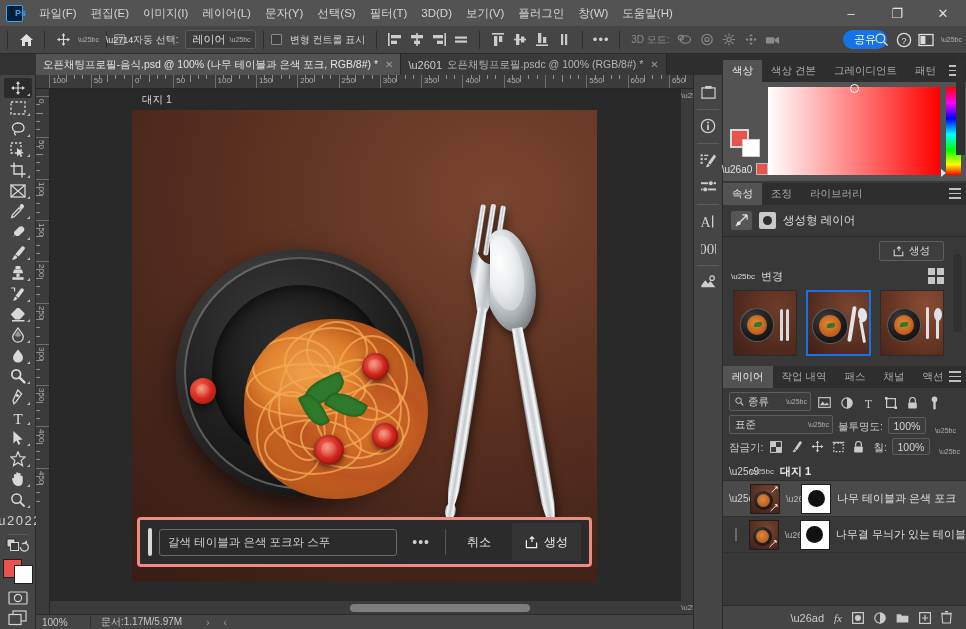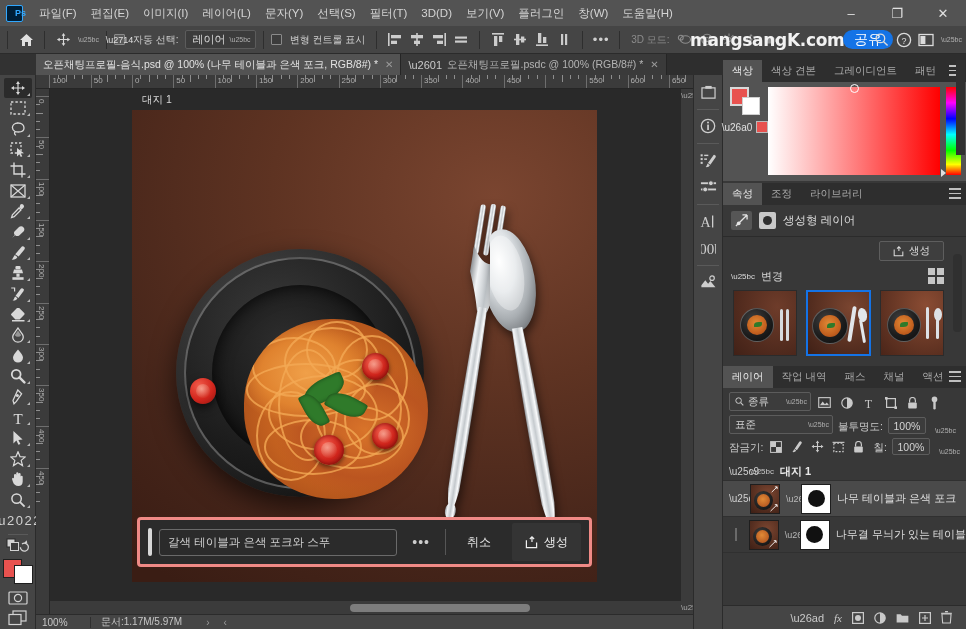--- a/index.html
+++ b/index.html
@@ -63,21 +63,21 @@
     display: flex; align-items: center; justify-content: space-between;
     padding: 0 4px 0 7px; margin-left: 2px;
   }
   .caret { font-size: 7px; color: #b0b0b0; margin-left: 4px; }
   .watermark {
     position: absolute; left: 690px; color: #f2f2f2; font-size: 17px;
     font-weight: bold; letter-spacing: -0.3px; font-family: "DejaVu Sans", sans-serif;
   }
   .share-btn {
     position: absolute; left: 843px; height: 19px; padding: 0 11px;
-    background: #1473e6; border-radius: 10px; color: #fff; font-size: 14px;
+    background: #1473e6; border-radius: 10px; color: #fff; font-size: 11px;
     display: flex; align-items: center;
   }
   .ob-right { position: absolute; right: 4px; display: flex; align-items: center; }
 
   
   .tabbar {
     position: absolute; top: 54px; left: 36px; width: 930px; height: 21px;
     background: #2e2e2e; display: flex; align-items: stretch;
   }
   .doctab {
@@ -264,21 +264,21 @@
     color: #a9a9a9; background: #2e2e2e; white-space: nowrap;
   }
   .ptab.active { background: #535353; color: #e8e8e8; }
   .pmenu {
     position: absolute; right: 5px; top: 5px; width: 12px; height: 11px;
     display: flex; flex-direction: column; justify-content: space-between;
   }
   .pmenu i { display: block; height: 1.6px; background: #c0c0c0; }
 
   
-  .colorpanel { background: #535353; padding: 5px 5px 6px; display: flex; gap: 6px; }
+  .colorpanel { background: #535353; padding: 5px 5px 6px; display: flex; gap: 6px; align-items: flex-end; }
   .sw-col { width: 34px; display: flex; flex-direction: column; align-items: center; }
   .sw-stack { position: relative; width: 30px; height: 28px; }
   .sw-a {
     position: absolute; top: 0; left: 0; width: 19px; height: 19px;
     background: #e8524f; border: 2px solid #d9d9d9;
   }
   .sw-b {
     position: absolute; bottom: 0; right: 0; width: 18px; height: 18px;
     background: #fff; border: 1px solid #cfcfcf;
   }
@@ -560,21 +560,20 @@
           <path d="M7 1 L9 3.6 H5 Z M7 13 L5 10.4 H9 Z M1 7 L3.6 5 V9 Z M13 7 L10.4 9 V5 Z" fill="#8c8c8c"></path>
           <circle cx="7" cy="7" r="1.6" fill="#8c8c8c"></circle>
         </svg>
     </div>
     <div class="ob-icon" style="color:#8c8c8c;">
       <svg width="15" height="12" viewBox="0 0 16 12">
           <rect x="1" y="3" width="9" height="6.6" rx="1" fill="#8c8c8c"></rect>
           <path d="M10.6 5 L15 2.6 V10 L10.6 7.6 Z" fill="#8c8c8c"></path>
         </svg>
     </div>
-    <div class="watermark">mangsangK.com</div>
     <div class="share-btn">공유</div>
     <div class="ob-right">
       <div class="ob-icon">
         <svg width="15" height="15" viewBox="0 0 16 16">
             <circle cx="6.8" cy="6.8" r="4.6" fill="none" stroke="#dcdcdc" stroke-width="1.4"></circle>
             <path d="M10.3 10.3 L14.5 14.5" stroke="#dcdcdc" stroke-width="1.5"></path>
           </svg>
       </div>
       <div class="ob-icon">
         <svg width="16" height="16" viewBox="0 0 16 16">

